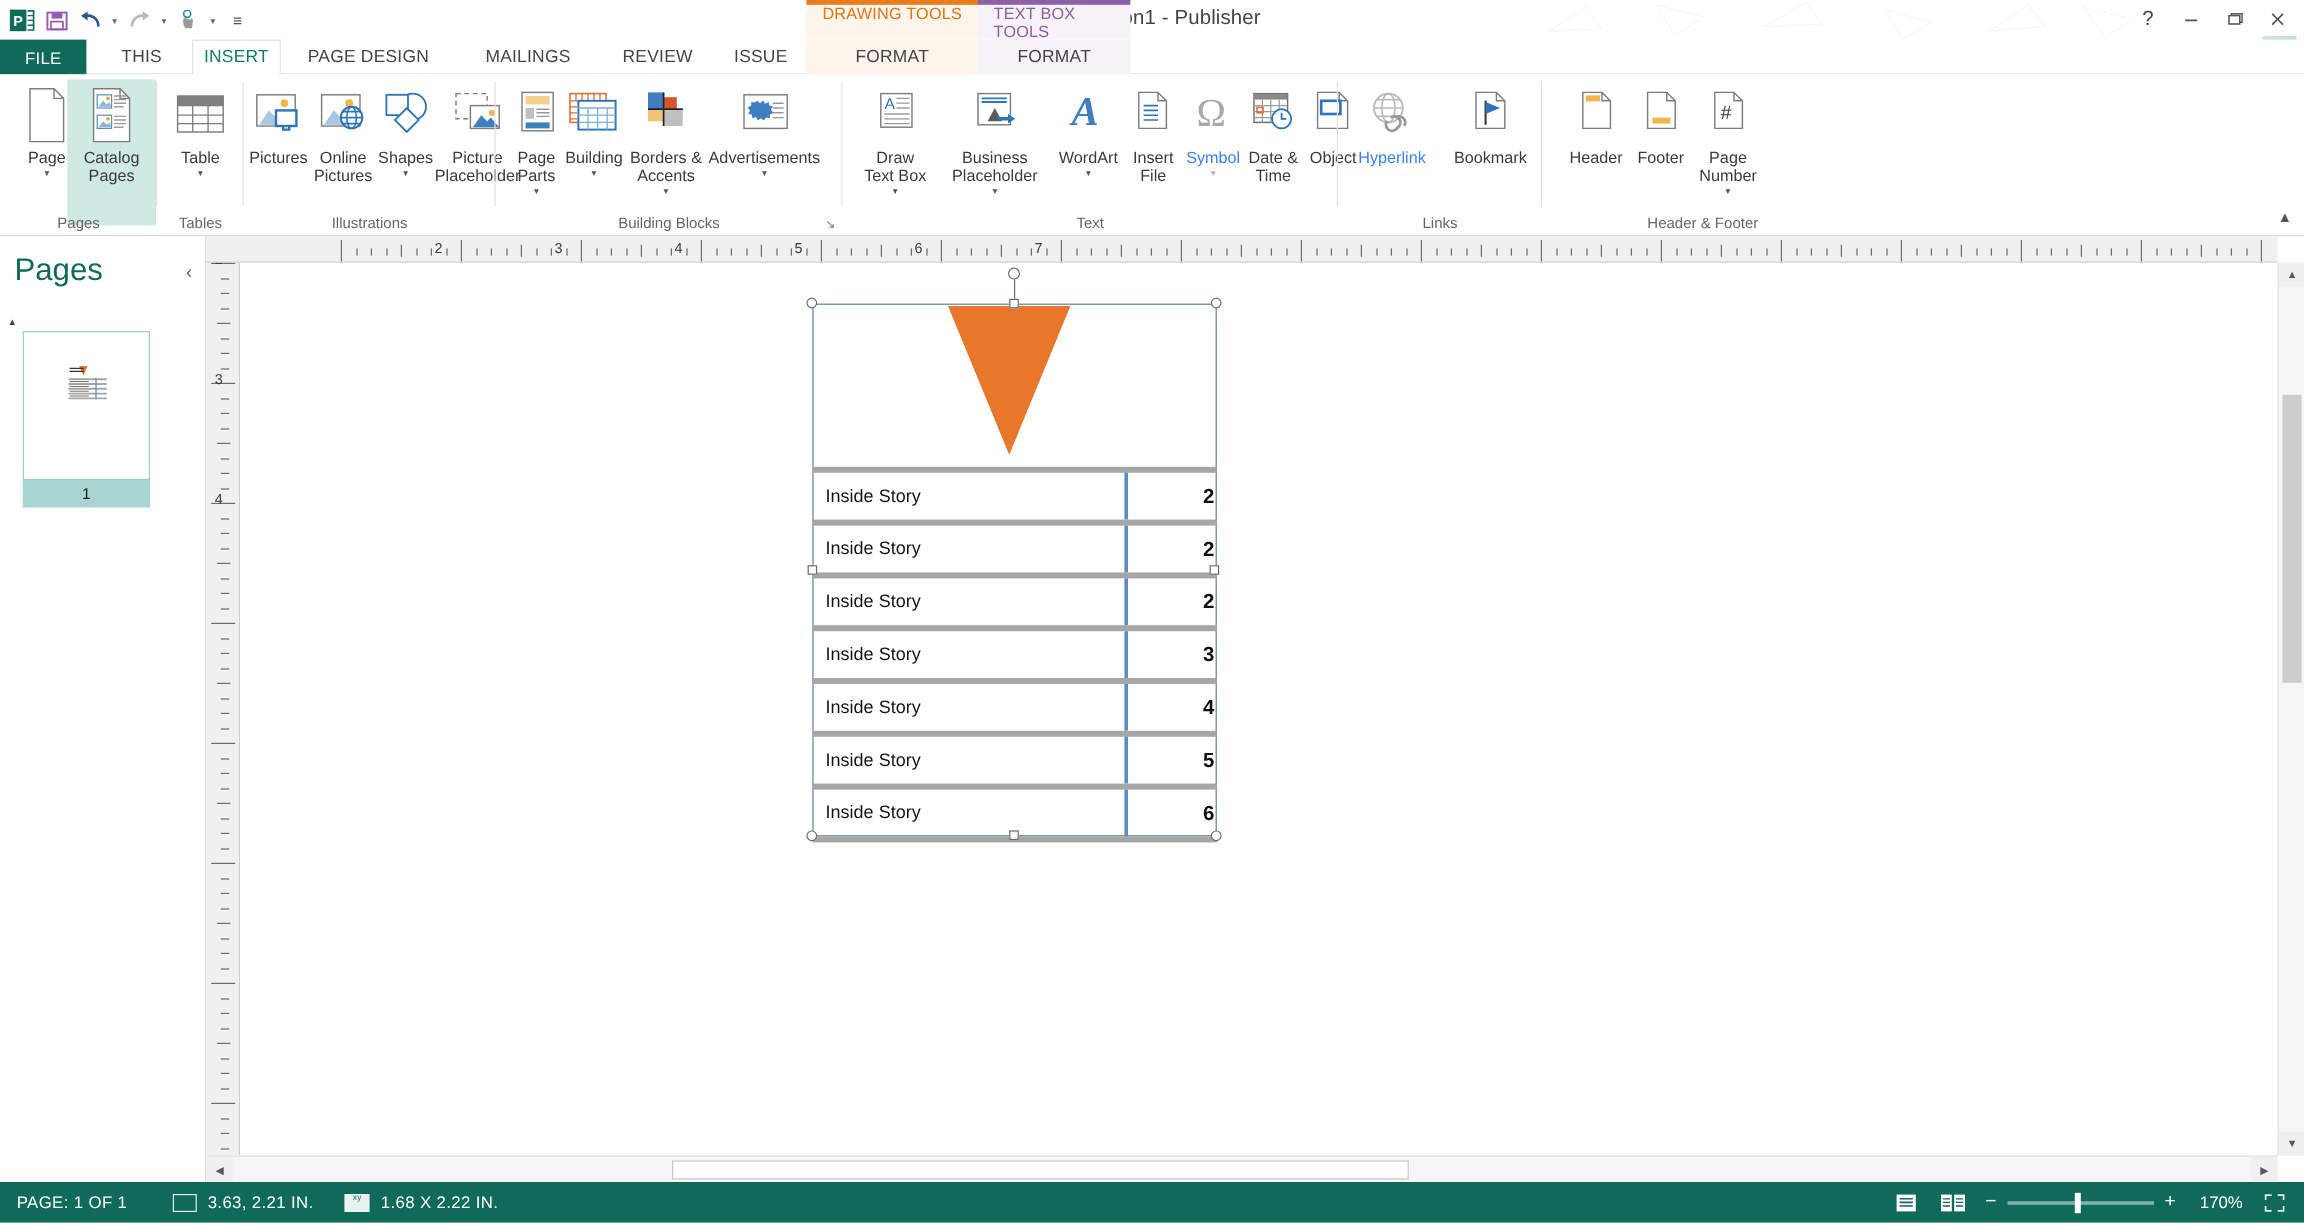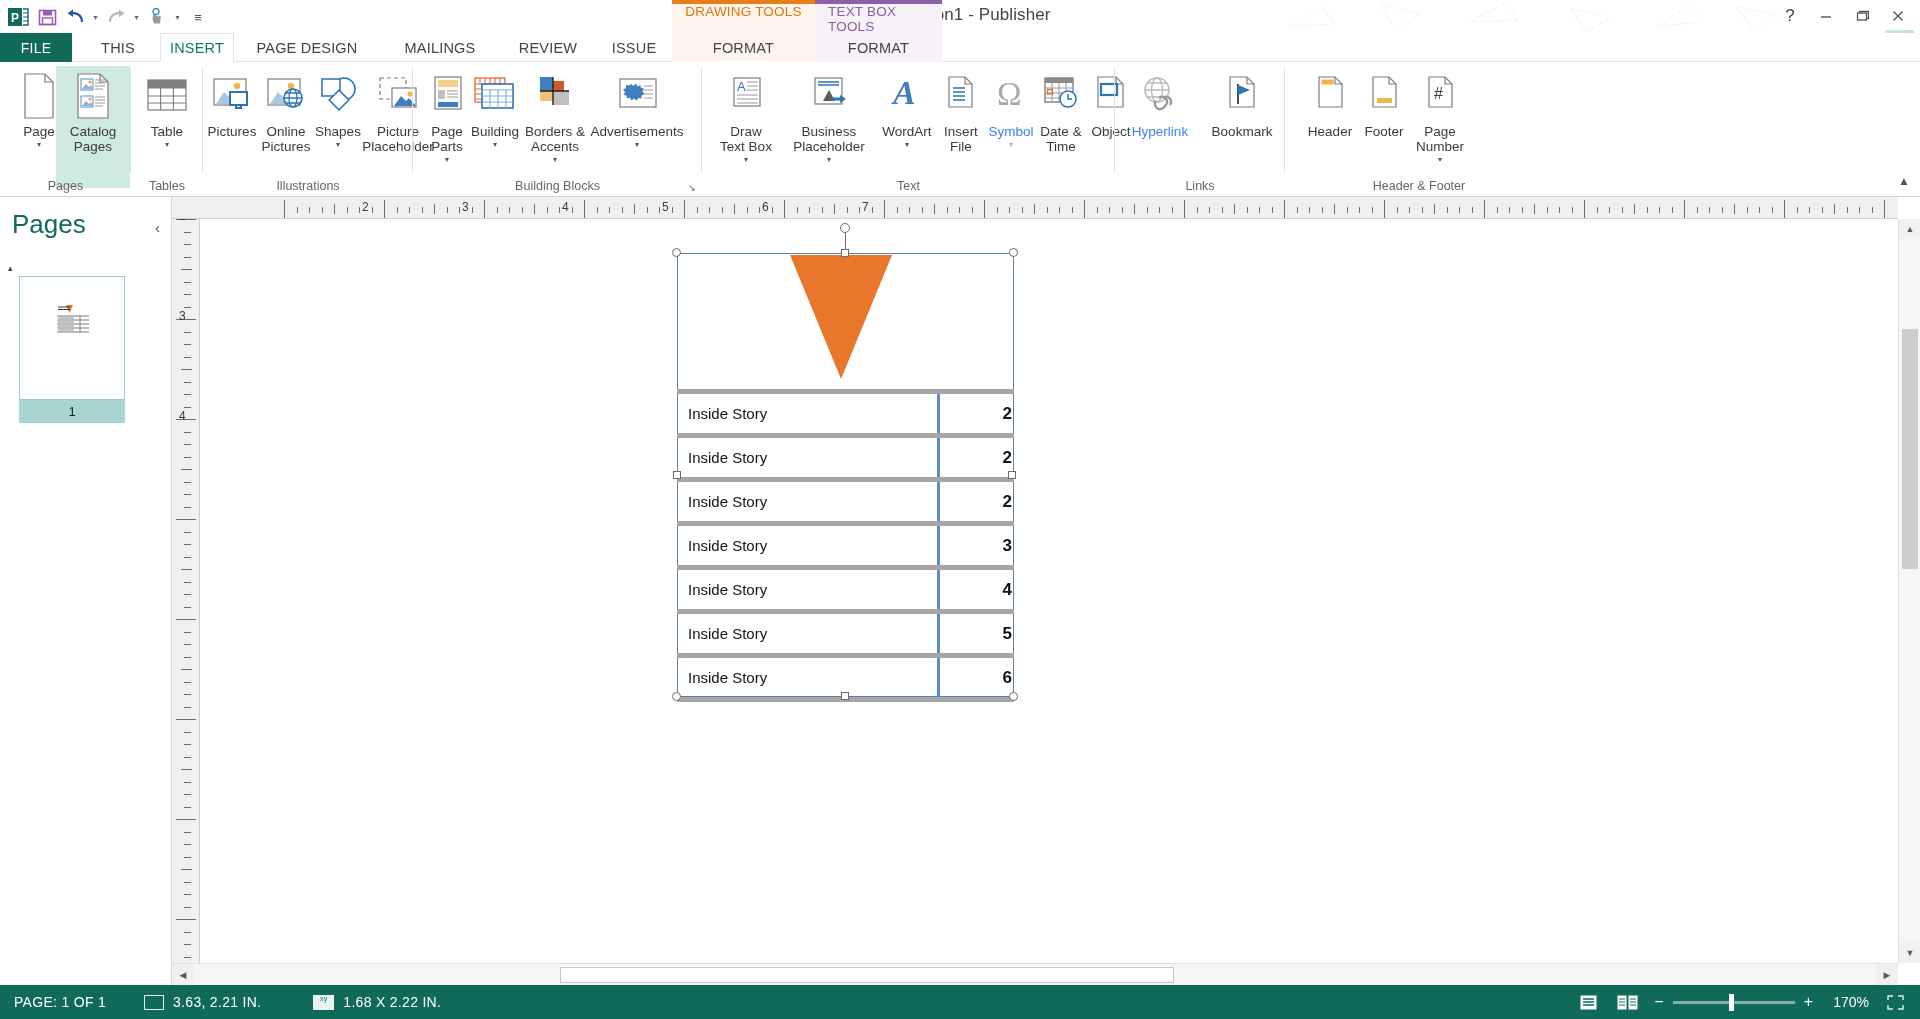--- a/index.html
+++ b/index.html
@@ -911,21 +911,21 @@
   </div>
 
   <div class="statusbar">
     <div class="sb-item" style="margin-left:14px">
       <span>PAGE: 1 OF 1</span>
     </div>
     <div class="sb-item" style="margin-left:38px">
       <span class="sb-icon-box"></span>
       <span>3.63, 2.21 IN.</span>
     </div>
-    <div class="sb-item" style="margin-left:52px">
+    <div class="sb-item" style="margin-left:26px">
       <span class="sb-icon-xy">
           <span>xy</span>
         </span>
       <span>1.68 X  2.22 IN.</span>
     </div>
 
     <div class="sb-right">
       <span class="view-btn">
         <svg width="21" height="17" viewBox="0 0 21 17">
           <rect x="2" y="1" width="17" height="15" fill="#fff" stroke="#0f6a5a" stroke-width="1"></rect>

